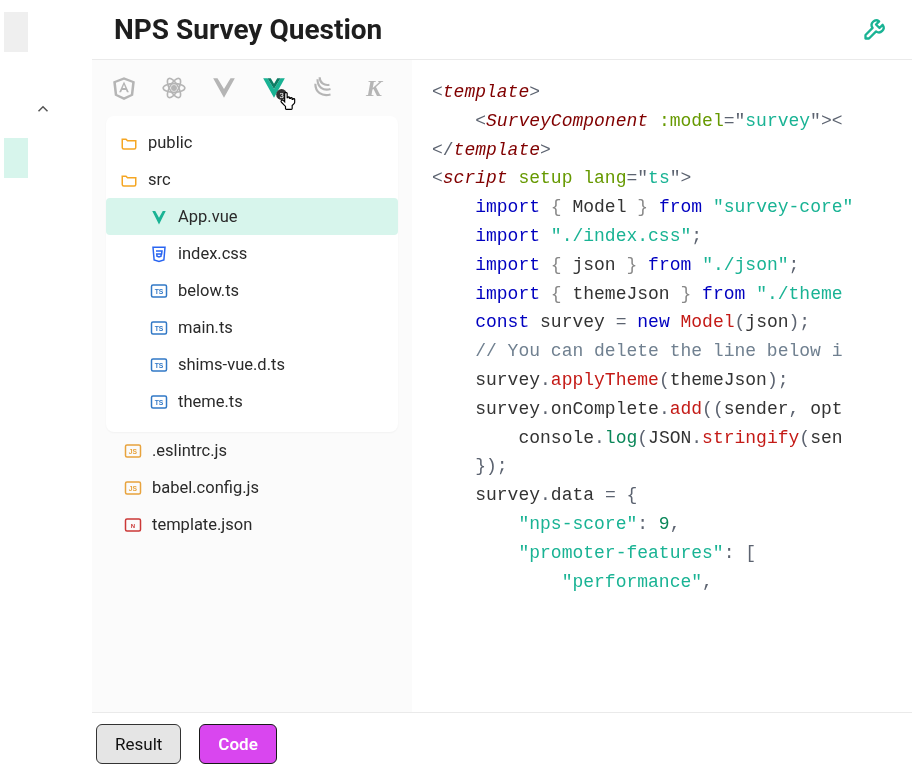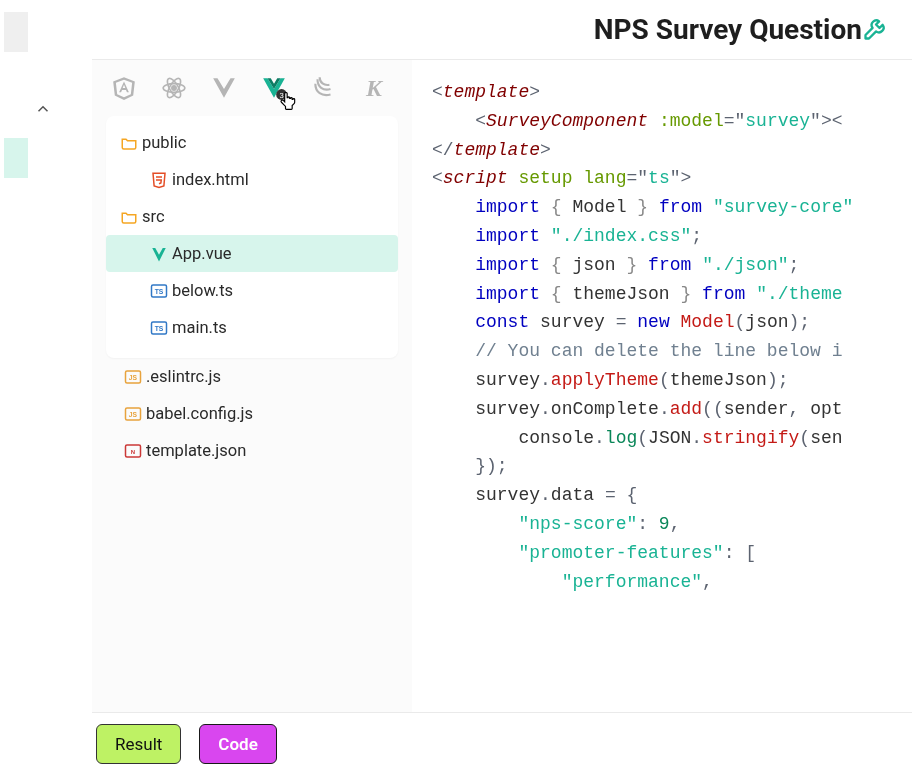--- a/index.html
+++ b/index.html
@@ -40,21 +40,21 @@
     position: absolute;
     top: 138px; left: 4px;
     width: 24px; height: 40px;
     background: #d7f5ec;
   }
   
   .header {
     grid-column: 2;
     display: flex;
     align-items: center;
-    justify-content: flex-end;
+    justify-content: space-between;
     padding: 0 22px;
     border-bottom: 1px solid #eaeaea;
   }
   .header h1 {
     font-size: 28px;
     font-weight: 700;
     color: #1e1e1e;
   }
   .header .wrench {
     color: #19b394;
@@ -100,21 +100,21 @@
     background: #fff;
     border-radius: 8px;
     margin: 0 14px 0 14px;
     padding: 8px 0 12px 0;
     box-shadow: 0 1px 2px rgba(0,0,0,0.04);
     overflow: hidden;
   }
   .tree-row {
     display: flex;
     align-items: center;
-    gap: 4px;
+    gap: 10px;
     padding: 9px 12px 9px 14px;
     font-size: 16.5px;
     color: #2a2a2a;
     cursor: pointer;
   }
   .tree-row.depth1 { padding-left: 44px; }
   .tree-row.selected { background: #d7f5ec; border-radius: 4px; }
   .tree-row .ico {
     width: 18px; height: 18px;
     display: inline-flex; align-items: center; justify-content: center;
@@ -164,21 +164,21 @@
     border-top: 1px solid #eaeaea;
     background: #fff;
     align-items: center;
   }
   .footer button {
     height: 40px;
     padding: 0 18px;
     font-size: 17px;
     border-radius: 6px;
     border: 1px solid #333;
-    background: #bef264;
+    background: #e5e5e5;
     color: #111;
     cursor: pointer;
     font-family: inherit;
   }
   .footer button.primary {
     background: #d946ef;
     color: #fff;
     border-color: #191919;
     font-weight: 600;
   }
@@ -254,62 +254,80 @@
 
       <div class="file-tree">
         <div class="tree-row">
           <span class="ico">
               <svg width="18" height="18" viewBox="0 0 24 24" fill="none" stroke="#f5a623" stroke-width="2">
                 <path d="M3 7h5l2 2h11v9a2 2 0 0 1-2 2H5a2 2 0 0 1-2-2V7z"></path>
               </svg>
             </span>
           <span>public</span>
         </div>
-        <div class="tree-row depth1">
-          <span class="ico">
-              <svg width="18" height="18" viewBox="0 0 24 24" fill="none" stroke="#e44d26" stroke-width="2">
-                <path d="M4 3h16l-1.5 17L12 22l-6.5-2L4 3z"></path>
-                <path d="M8 8h8M8 12h7l-.5 4-2.5 1"></path>
-              </svg>
-            </span>
-          <span>index.html</span>
-        </div>
         <div class="tree-row">
           <span class="ico">
               <svg width="18" height="18" viewBox="0 0 24 24" fill="none" stroke="#f5a623" stroke-width="2">
                 <path d="M3 7h5l2 2h11v9a2 2 0 0 1-2 2H5a2 2 0 0 1-2-2V7z"></path>
               </svg>
             </span>
           <span>src</span>
         </div>
         <div class="tree-row depth1 selected">
           <span class="ico">
               <svg width="18" height="18" viewBox="0 0 24 24" fill="#19b394">
                 <path d="M3 4h4l5 9 5-9h4L12 22 3 4z"></path>
               </svg>
             </span>
           <span>App.vue</span>
         </div>
         <div class="tree-row depth1">
           <span class="ico">
+              <svg width="18" height="18" viewBox="0 0 24 24" fill="none" stroke="#2965f1" stroke-width="2">
+                <path d="M4 3h16l-1.5 17L12 22l-6.5-2L4 3z"></path>
+                <path d="M8 8h8l-.5 4H9l.3 3 2.7 1 2.7-1 .2-2"></path>
+              </svg>
+            </span>
+          <span>index.css</span>
+        </div>
+        <div class="tree-row depth1">
+          <span class="ico">
               <svg width="18" height="18" viewBox="0 0 24 24">
                 <rect x="2" y="4" width="20" height="16" rx="2" fill="none" stroke="#3178c6" stroke-width="2"></rect>
                 <text x="12" y="16" font-size="9" fill="#3178c6" text-anchor="middle" font-weight="bold" font-family="sans-serif">TS</text>
               </svg>
             </span>
           <span>below.ts</span>
         </div>
         <div class="tree-row depth1">
           <span class="ico">
               <svg width="18" height="18" viewBox="0 0 24 24">
                 <rect x="2" y="4" width="20" height="16" rx="2" fill="none" stroke="#3178c6" stroke-width="2"></rect>
                 <text x="12" y="16" font-size="9" fill="#3178c6" text-anchor="middle" font-weight="bold" font-family="sans-serif">TS</text>
               </svg>
             </span>
           <span>main.ts</span>
+        </div>
+        <div class="tree-row depth1">
+          <span class="ico">
+              <svg width="18" height="18" viewBox="0 0 24 24">
+                <rect x="2" y="4" width="20" height="16" rx="2" fill="none" stroke="#3178c6" stroke-width="2"></rect>
+                <text x="12" y="16" font-size="9" fill="#3178c6" text-anchor="middle" font-weight="bold" font-family="sans-serif">TS</text>
+              </svg>
+            </span>
+          <span>shims-vue.d.ts</span>
+        </div>
+        <div class="tree-row depth1">
+          <span class="ico">
+              <svg width="18" height="18" viewBox="0 0 24 24">
+                <rect x="2" y="4" width="20" height="16" rx="2" fill="none" stroke="#3178c6" stroke-width="2"></rect>
+                <text x="12" y="16" font-size="9" fill="#3178c6" text-anchor="middle" font-weight="bold" font-family="sans-serif">TS</text>
+              </svg>
+            </span>
+          <span>theme.ts</span>
         </div>
       </div>
       <div class="tree-root">
         <div class="tree-row">
           <span class="ico">
               <svg width="18" height="18" viewBox="0 0 24 24">
                 <rect x="2" y="4" width="20" height="16" rx="2" fill="none" stroke="#e8a33d" stroke-width="2"></rect>
                 <text x="12" y="16" font-size="9" fill="#e8a33d" text-anchor="middle" font-weight="bold" font-family="sans-serif">JS</text>
               </svg>
             </span>

